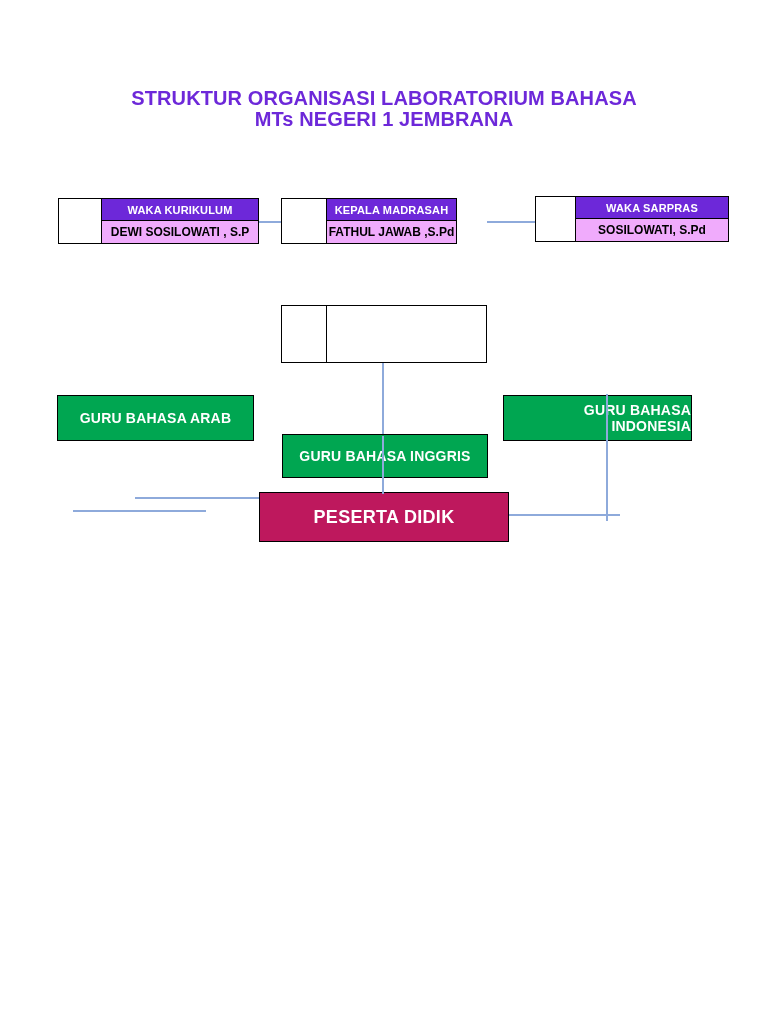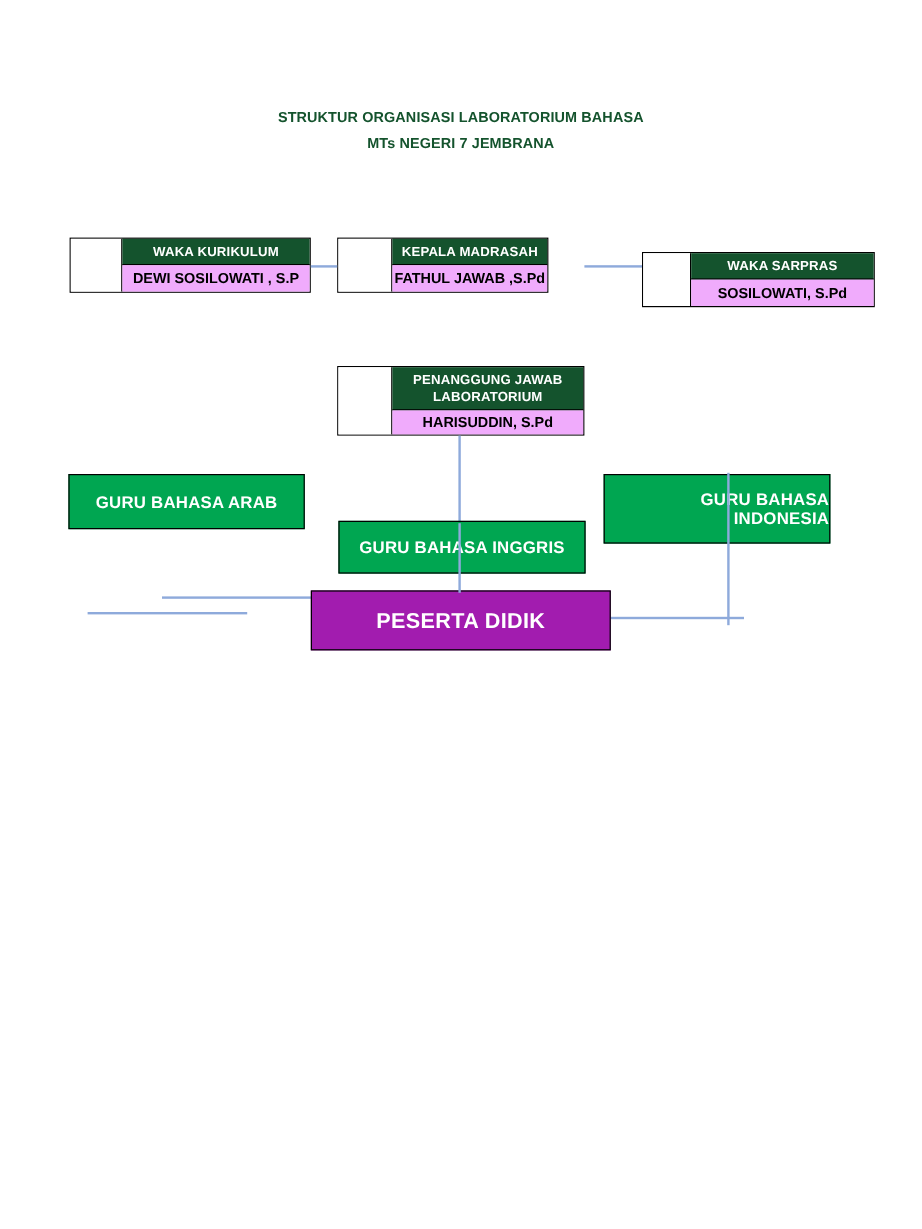--- a/index.html
+++ b/index.html
@@ -24,22 +24,22 @@
 
   
   .title-block {
     position: absolute;
     left: 0;
     top: 88px;
     width: 768px;
     text-align: center;
   }
   .title-line {
-    color: #14532d;
-    font-size: 12px;
+    color: #6d28d9;
+    font-size: 20px;
     font-weight: bold;
     letter-spacing: 0.1px;
     line-height: 21px;
   }
 
   
   .node {
     position: absolute;
     box-sizing: border-box;
   }
@@ -57,21 +57,21 @@
     box-sizing: border-box;
     flex: 0 0 auto;
   }
   .rw-right {
     flex: 1 1 auto;
     display: flex;
     flex-direction: column;
     box-sizing: border-box;
   }
   .rw-head {
-    background: #14532d;
+    background: #6d28d9;
     color: #ffffff;
     font-weight: bold;
     font-size: 11px;
     letter-spacing: 0.15px;
     display: flex;
     flex-direction: column;
     align-items: center;
     justify-content: center;
     border-bottom: 1.3px solid #000000;
     box-sizing: border-box;
@@ -101,21 +101,21 @@
     display: flex;
     align-items: center;
     justify-content: center;
     text-align: right;
     box-sizing: border-box;
     z-index: 5;
   }
 
   
   .blue-node {
-    background: #a21caf;
+    background: #be185d;
     border: 1.4px solid #000000;
     color: #ffffff;
     font-weight: bold;
     font-size: 18px;
     letter-spacing: 0.3px;
     display: flex;
     align-items: center;
     justify-content: center;
     text-align: center;
     box-sizing: border-box;
@@ -139,21 +139,21 @@
     z-index: 7;
   }
 </style>
 </head>
 <body>
 
 <div id="canvas">
 
   <div class="title-block">
     <div class="title-line">STRUKTUR ORGANISASI LABORATORIUM BAHASA</div>
-    <div class="title-line">MTs NEGERI 7 JEMBRANA</div>
+    <div class="title-line">MTs NEGERI 1 JEMBRANA</div>
   </div>
 
   <div class="conn-h" style="left:259px; top:221px; width:22px;"></div>
   <div class="conn-h" style="left:487px; top:221px; width:48px;"></div>
 
   <div class="conn-v" style="left:382px; top:363px; width:2px; height:73px;"></div>
 
   <div class="conn-v conn-over" style="left:382px; top:436px; width:2px; height:58px;"></div>
 
   <div class="conn-v conn-over" style="left:606px; top:394px; width:2px; height:127px;"></div>
@@ -172,44 +172,37 @@
   </div>
 
   <div class="node rw-node" style="left:281px; top:198px; width:176px; height:46px;">
     <div class="rw-left" style="width:45px;"></div>
     <div class="rw-right">
       <div class="rw-head" style="height:22px;">KEPALA MADRASAH</div>
       <div class="rw-body" style="height:22px;">FATHUL JAWAB ,S.Pd</div>
     </div>
   </div>
 
-  <div class="node rw-node" style="left:535px; top:210px; width:194px; height:46px;">
+  <div class="node rw-node" style="left:535px; top:196px; width:194px; height:46px;">
     <div class="rw-left" style="width:40px;"></div>
     <div class="rw-right">
       <div class="rw-head" style="height:22px;">WAKA SARPRAS</div>
       <div class="rw-body" style="height:22px;">SOSILOWATI, S.Pd</div>
     </div>
   </div>
 
   <div class="node rw-node" style="left:281px; top:305px; width:206px; height:58px;">
     <div class="rw-left" style="width:45px;"></div>
-    <div class="rw-right">
-      <div class="rw-head" style="height:36px;">
-        <span>PENANGGUNG JAWAB</span>
-        <span>LABORATORIUM</span>
-      </div>
-      <div class="rw-body" style="height:20px;">HARISUDDIN, S.Pd</div>
-    </div>
   </div>
 
   <div class="node green-node" style="left:57px; top:395px; width:197px; height:46px;">
     <span>GURU BAHASA ARAB</span>
   </div>
 
-  <div class="node green-node" style="left:503px; top:395px; width:189px; height:58px;">
+  <div class="node green-node" style="left:503px; top:395px; width:189px; height:46px;">
     <span>GURU BAHASA INDONESIA</span>
   </div>
 
   <div class="node green-node" style="left:282px; top:434px; width:206px; height:44px;">
     <span>GURU BAHASA INGGRIS</span>
   </div>
 
   <div class="node blue-node" style="left:259px; top:492px; width:250px; height:50px;">
     <span>PESERTA DIDIK</span>
   </div>

